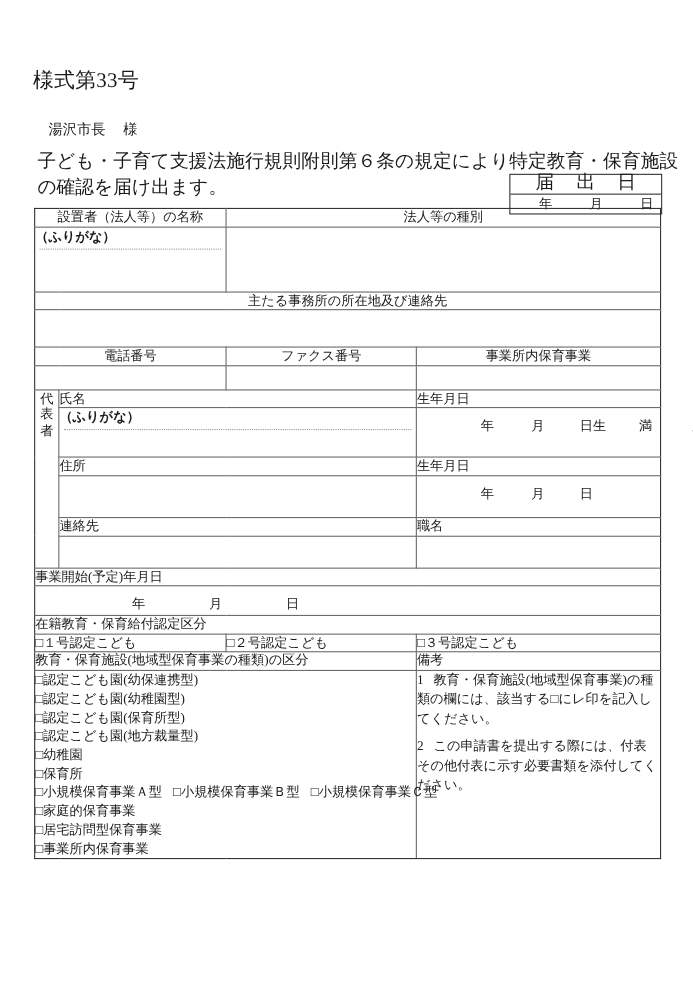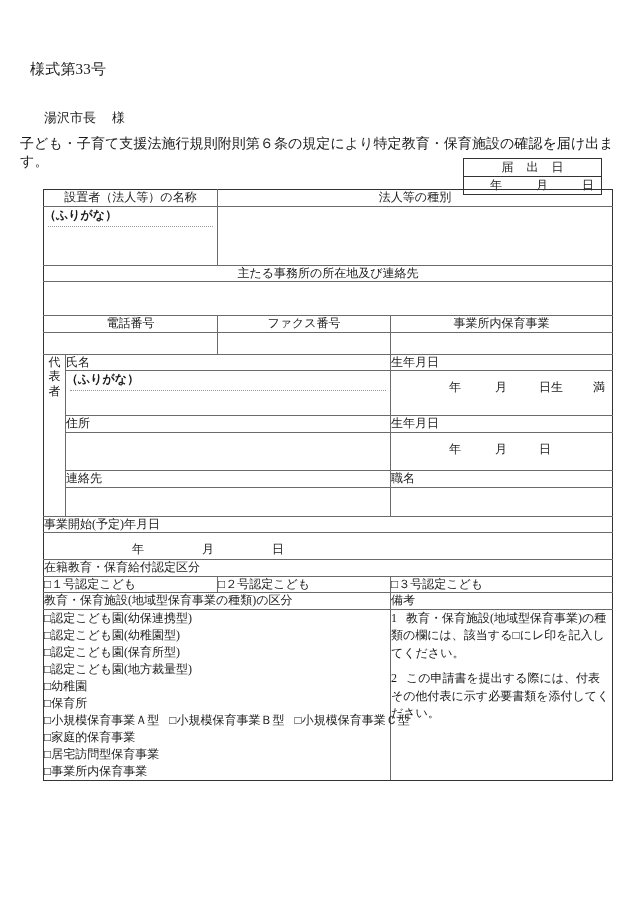--- a/index.html
+++ b/index.html
@@ -21,63 +21,64 @@
     width: 630px;
     height: 903px;
     background: #fff;
   }
 
   
   .form-no {
     position: absolute;
     left: 30px;
     top: 60px;
-    font-size: 15px;
+    font-size: 19px;
     letter-spacing: 0.2px;
   }
   .doc-title {
     position: absolute;
     left: 0; top: 84px;
     width: 630px;
     text-align: center;
     font-size: 12.5px;
     letter-spacing: 0.1px;
   }
   .addressee {
     position: absolute;
     left: 44px;
     top: 109px;
     font-size: 13px;
   }
   .addressee .hon { margin-left: 16px; }
   .statement {
     position: absolute;
-    left: 20px;
+    left: 34px;
     top: 135px;
-    font-size: 14px;
+    font-size: 17px;
     letter-spacing: 0.05px;
   }
 
   
   .submit-date {
     position: absolute;
     left: 463px;
     top: 158px;
     width: 137px;
     border: 1px solid #333;
     border-collapse: collapse;
   }
   .submit-date .sd-head {
     height: 17px;
     line-height: 17px;
     text-align: center;
-    font-size: 12px;
+    font-size: 17px;
     border-bottom: 1px solid #333;
     letter-spacing: 5px;
     text-indent: 5px;
+    font-family: Liberation Mono, monospace;
   }
   .submit-date .sd-body {
     height: 17px;
     line-height: 17px;
     font-size: 12px;
     position: relative;
   }
   .sd-body span { position: absolute; }
   .sd-y { left: 26px; }
   .sd-m { left: 72px; }
@@ -85,21 +86,20 @@
 
   
   .main-table {
     position: absolute;
     left: 31px;
     top: 189px;
     width: 569px;
     border-collapse: collapse;
     font-size: 12px;
     table-layout: fixed;
-    margin-left: 12px;
   }
   .main-table td {
     border: 1px solid #6b6b6b;
     padding: 0;
     vertical-align: top;
   }
   .outer-top    { border-top: 1px solid #333 !important; }
   .outer-left   { border-left: 1px solid #333 !important; }
   .outer-right  { border-right: 1px solid #333 !important; }
   .outer-bottom { border-bottom: 1px solid #333 !important; }

